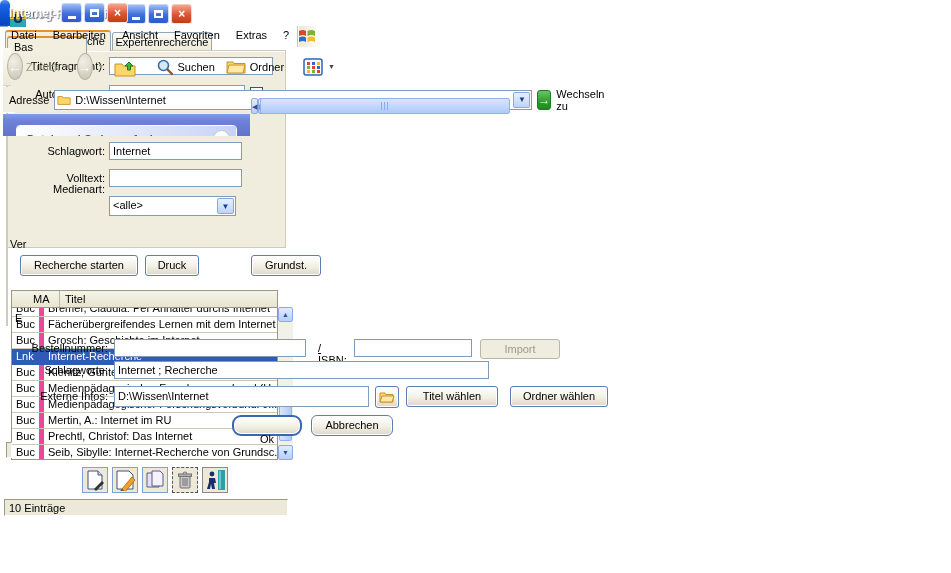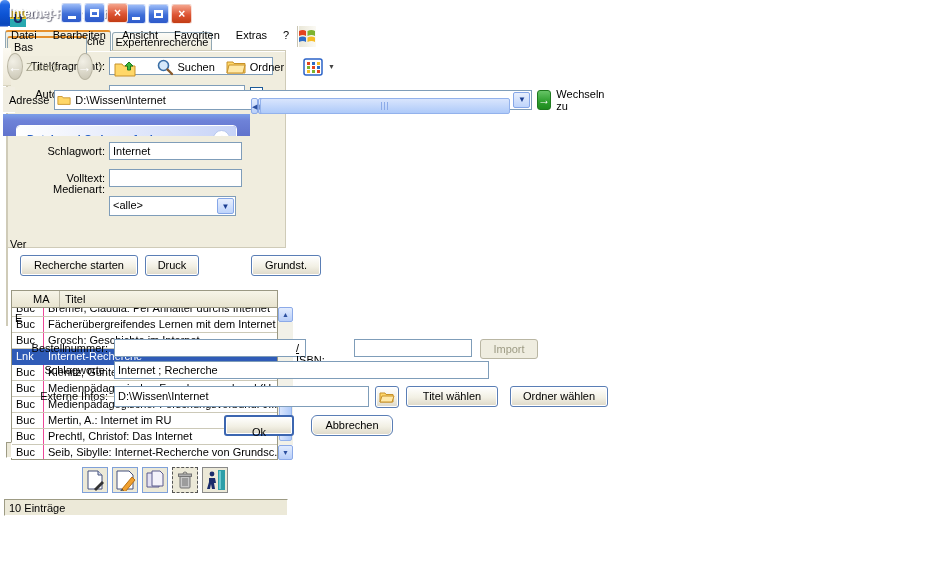--- a/index.html
+++ b/index.html
@@ -46,21 +46,21 @@
   color:#1B3E91; font-size:8px; display:flex; align-items:center; justify-content:center; }
 .checkbox { position:absolute; width:13px; height:13px; background:#fff; border:1px solid #1D5B99; }
 
 .ktable { position:absolute; left:9px; top:263px; width:267px; height:170px; border:1px solid #9A9883; background:#fff; }
 .khead { position:absolute; left:0; top:0; right:0; height:17px; background:linear-gradient(180deg,#F6F4E8,#E8E4D0);
   border-bottom:1px solid #9A9883; display:flex; }
 .khead span { padding:2px 0 0 5px; }
 .kmaCol { width:32px; border-right:1px solid #B9B6A4;margin-left:16px; }
 .krows { position:absolute; left:0; top:17px; right:0; bottom:0; overflow:hidden; }
 .krow { height:16px; display:flex; border-bottom:1px solid #CCC9B8; background:#fff; }
-.krow .kma { width:32px; padding:1px 0 0 4px; border-right:1px solid #ec4899; flex:none; }
+.krow .kma { width:32px; padding:1px 0 0 4px; border-right:5px solid #ec4899; flex:none; }
 .krow .ktit { padding:1px 2px 0 4px; white-space:nowrap; overflow:hidden; flex:1; }
 .krow.sel, .krow.sel .kma { background:#2F5BB7; color:#fff; border-color:#2F5BB7;justify-content:space-between; }
 .kscroll { position:absolute; left:276px; top:280px; width:15px; height:153px; }
 .iconbtn { position:absolute; width:26px; height:26px; display:flex; align-items:center; justify-content:center; background:#ECE9D8; }
 .ib-blue { border:1px solid #7FA0D8; }
 .ib-dash { border:1px dashed #555; }
 .ib-solid { border:1px solid #8A8A8A; }
 .statusbar { position:absolute; border:1px solid; border-color:#9D9B84 #FFFFFF #FFFFFF #9D9B84; padding:2px 0 0 4px; background:#ECE9D8; }
 
 
@@ -280,39 +280,39 @@
     </svg>
     <div class="tab sel" style="left:5px; top:34px; width:80px; height:20px; text-align:left; padding-left:6px;">
       <span>Bas</span>
     </div>
     <div class="formpanel" style="left:4px; top:54px; right:4px; height:270px; background:#F0EDDE;"></div>
     <span class="abs" style="left:8px; top:236px;">Ver</span>
     <span class="abs" style="left:13px; top:310px;">E</span>
 
     <span class="dlabel" style="left:2px; top:340px;">Bestellnummer:</span>
     <div class="field abs" style="left:112px; top:337px; width:192px;"></div>
-    <span class="abs" style="left:294px; top:340px;text-decoration:underline;">/ ISBN:</span>
+    <span class="abs" style="left:316px; top:340px;text-decoration:underline;">/ ISBN:</span>
     <div class="field abs" style="left:352px; top:337px; width:118px;"></div>
-    <div class="xpbtn abs disabled" style="left:478px; top:337px; width:58px; height:20px; padding-top:3px;">Import</div>
+    <div class="xpbtn abs disabled" style="left:478px; top:337px; width:80px; height:20px; padding-top:3px;">Import</div>
 
     <span class="dlabel" style="left:2px; top:362px;">Schlagworte:</span>
     <div class="field abs" style="left:112px; top:359px; width:375px;">Internet ; Recherche</div>
 
     <span class="dlabel" style="left:2px; top:388px;">Externe Infos:</span>
     <div class="field abs" style="left:112px; top:384px; width:255px; height:21px; padding-top:3px;">D:\Wissen\Internet</div>
     <div class="xpbtn abs" style="left:373px; top:384px; width:24px; height:22px; display:flex; align-items:center; justify-content:center;">
       <svg width="16" height="14" viewBox="0 0 16 14">
         <path d="M1 3 h5 l1 1.5 h7 V12 H1z" fill="#FFD768" stroke="#C8922A"></path>
         <path d="M3 6 h12 l-2 6 H1z" fill="#FFE9A8" stroke="#C8922A"></path>
       </svg>
     </div>
     <div class="xpbtn abs" style="left:404px; top:384px; width:92px; height:21px; padding-top:3px;">Titel wählen</div>
     <div class="xpbtn abs" style="left:508px; top:384px; width:98px; height:21px; padding-top:3px;">Ordner wählen</div>
 
-    <div class="xpbtn abs" style="left:222px; top:413px; width:70px; height:21px; padding-top:9px; border-width:2px; border-color:#3C66B0;">Ok</div>
+    <div class="xpbtn abs" style="left:230px; top:413px; width:70px; height:21px; padding-top:16px; border-width:2px; border-color:#3C66B0;border-radius:9px;">Ok</div>
     <div class="xpbtn abs" style="left:309px; top:413px; width:82px; height:21px; padding-top:3px;border-radius:6px;">Abbrechen</div>
 
     <div class="statusbar" style="left:4px; top:440px; right:4px; height:16px;"></div>
   </div>
 </div>
 
 <div id="explorer" class="abs">
   <div class="tbar">
     <svg class="i16" viewBox="0 0 16 16">
       <path d="M1 4 h5 l1 1.5 h8 V13 H1z" fill="#FFD768" stroke="#C8922A"></path>

